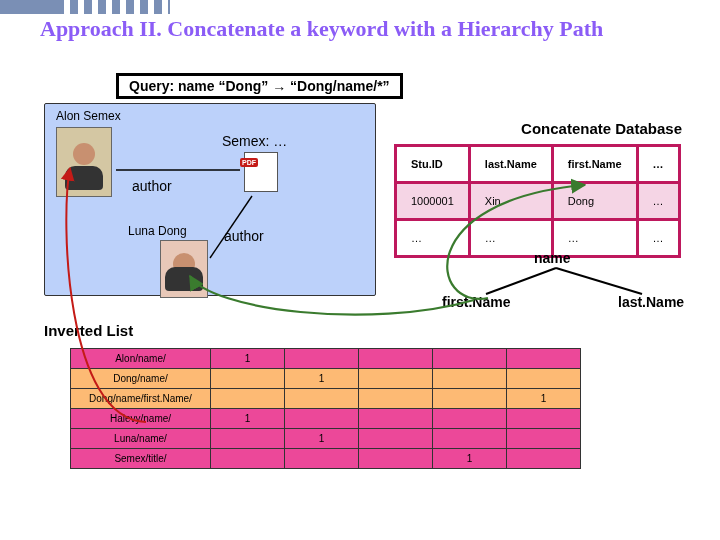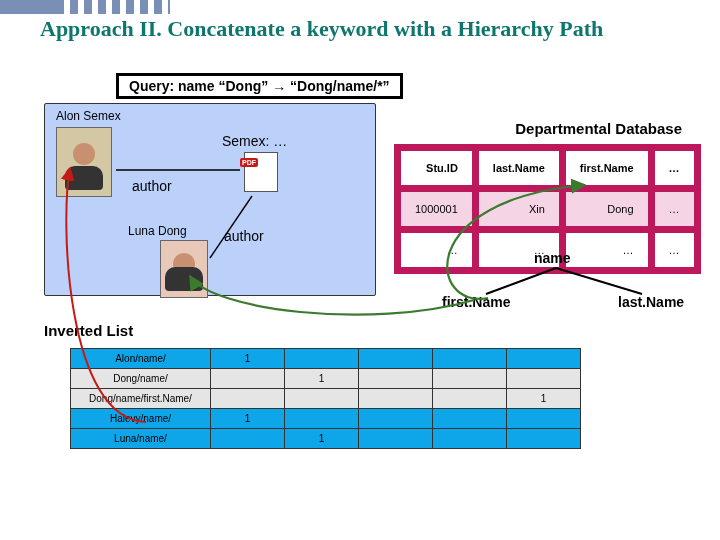--- a/index.html
+++ b/index.html
@@ -1,41 +1,41 @@
 <!DOCTYPE html>
 <html><head>
 <meta charset="utf-8">
 <style>
   * { box-sizing: border-box; margin: 0; padding: 0; }
   body { width: 720px; height: 540px; background: #fff; font-family: Arial, sans-serif; position: relative; overflow: hidden; }
   .deco { position: absolute; left: 0; top: 0; width: 170px; height: 14px; background: linear-gradient(90deg,#7a8fb5 0 60px,transparent 60px),repeating-linear-gradient(90deg,#7a8fb5 0 8px,transparent 8px 14px); }
-  .title { position: absolute; left: 40px; top: 16px; font-size: 22px; font-weight: bold; font-family: "Times New Roman", serif; color: #0f766e; line-height: 1.15; width: 640px; }
+  .title { position: absolute; left: 40px; top: 16px; font-size: 22px; font-weight: bold; font-family: "Times New Roman", serif; color: #8b5cf6; line-height: 1.15; width: 640px; }
   .query-box { position: absolute; left: 116px; top: 73px; border: 3px solid #000000; padding: 2px 10px; font-size: 14px; font-weight: bold; }
   .graph-area { position: absolute; left: 44px; top: 103px; width: 332px; height: 193px; background: #bcd1fa; border: 1.5px solid #333; border-radius: 2px; }
   .person-label { position: absolute; font-size: 12px; }
   .photo { position: absolute; width: 56px; height: 70px; background: #d4c7a3; border: 1px solid #666; }
   .photo.small { width: 48px; height: 58px; background: #e8c8b8; }
   .photo::before { content:""; position:absolute; left:50%; top:22%; width:22px; height:22px; background:#c89070; border-radius:50%; transform:translateX(-50%); }
   .photo::after { content:""; position:absolute; left:50%; bottom:6px; width:38px; height:24px; background:#333; border-radius:10px 10px 4px 4px; transform:translateX(-50%); }
   .edge-label { position: absolute; font-size: 14px; }
   .doc-icon { position: absolute; width: 34px; height: 40px; }
   .doc-icon .page { width:100%; height:100%; background:#fff; border:1px solid #555; }
   .doc-icon .badge { position:absolute; left:-4px; top:6px; font-size:7px; font-weight:bold; color:#fff; background:#c41b17; padding:1px 2px; border-radius:2px; }
   .db-title { position: absolute; right: 38px; top: 120px; font-size: 15px; font-weight: bold; }
   .db-table { position: absolute; left: 394px; top: 144px; border-collapse: collapse; font-size: 11px; }
-  .db-table th, .db-table td { border: 7px solid #be185d; padding: 11px 14px; text-align: right; background: #fff; }
+  .db-table th, .db-table td { border: 3px solid #be185d; padding: 11px 14px; text-align: left; background: #fff; }
   .db-table th { font-weight: bold; }
   .hl-row td { background: #f5d5e5 !important; }
   .tree { position: absolute; left: 452px; top: 250px; width: 220px; height: 62px; }
   .tree .node { position: absolute; font-size: 14px; font-weight: bold; }
   .inv-title { position: absolute; left: 44px; top: 322px; font-size: 15px; font-weight: bold; }
   .inv-table { position: absolute; left: 70px; top: 348px; border-collapse: collapse; font-size: 10px; }
-  .inv-table td, .inv-table th { border: 1px solid #333; padding: 4px 6px; text-align: center; background:#0ea5e9; min-width: 74px; }
+  .inv-table td, .inv-table th { border: 1px solid #333; padding: 4px 6px; text-align: center; background:#ec4899; min-width: 74px; }
   .inv-table td:first-child { min-width: 140px; }
-  .inv-table tr.pink td { background: #e5e5e5; }
+  .inv-table tr.pink td { background: #fdba74; }
   svg.arrows { position: absolute; left: 0; top: 0; width: 720px; height: 540px; pointer-events: none; }
 </style>
 </head>
 <body>
 
 <div class="deco"></div>
 
 <div class="title">Approach II. Concatenate a keyword with a Hierarchy Path</div>
 
 <div class="query-box">Query: name “Dong” → “Dong/name/*”</div>
@@ -46,21 +46,21 @@
 <div class="edge-label" style="left:132px;top:178px">author</div>
 <div class="edge-label" style="left:222px;top:133px">Semex: …</div>
 <div class="doc-icon" style="left:244px;top:152px">
     <div class="page"></div>
     <div class="badge">PDF</div>
   </div>
 <div class="person-label" style="left:128px;top:224px">Luna Dong</div>
 <div class="photo small" style="left:160px;top:240px"></div>
 <div class="edge-label" style="left:224px;top:228px">author</div>
 
-<div class="db-title">Departmental Database</div>
+<div class="db-title">Concatenate Database</div>
 <table class="db-table">
   <tbody>
       <tr>
     <th>Stu.ID</th>
     <th>last.Name</th>
     <th>first.Name</th>
     <th>…</th>
   </tr>
   <tr class="hl-row">
     <td>1000001</td>
@@ -123,20 +123,28 @@
         <td></td>
       </tr>
       <tr>
         <td>Luna/name/</td>
         <td></td>
         <td>1</td>
         <td></td>
         <td></td>
         <td></td>
       </tr>
+      <tr>
+        <td>Semex/title/</td>
+        <td></td>
+        <td></td>
+        <td></td>
+        <td>1</td>
+        <td></td>
+      </tr>
     </tbody>
 </table>
 
 <svg class="arrows">
   <defs>
     <marker id="ah" viewBox="0 0 10 10" refX="9" refY="5" markerWidth="7" markerHeight="7" orient="auto">
       <path d="M0,0 L10,5 L0,10 z" fill="#3a7b2e"></path>
     </marker>
     <marker id="ahr" viewBox="0 0 10 10" refX="9" refY="5" markerWidth="7" markerHeight="7" orient="auto">
       <path d="M0,0 L10,5 L0,10 z" fill="#c41b17"></path>

